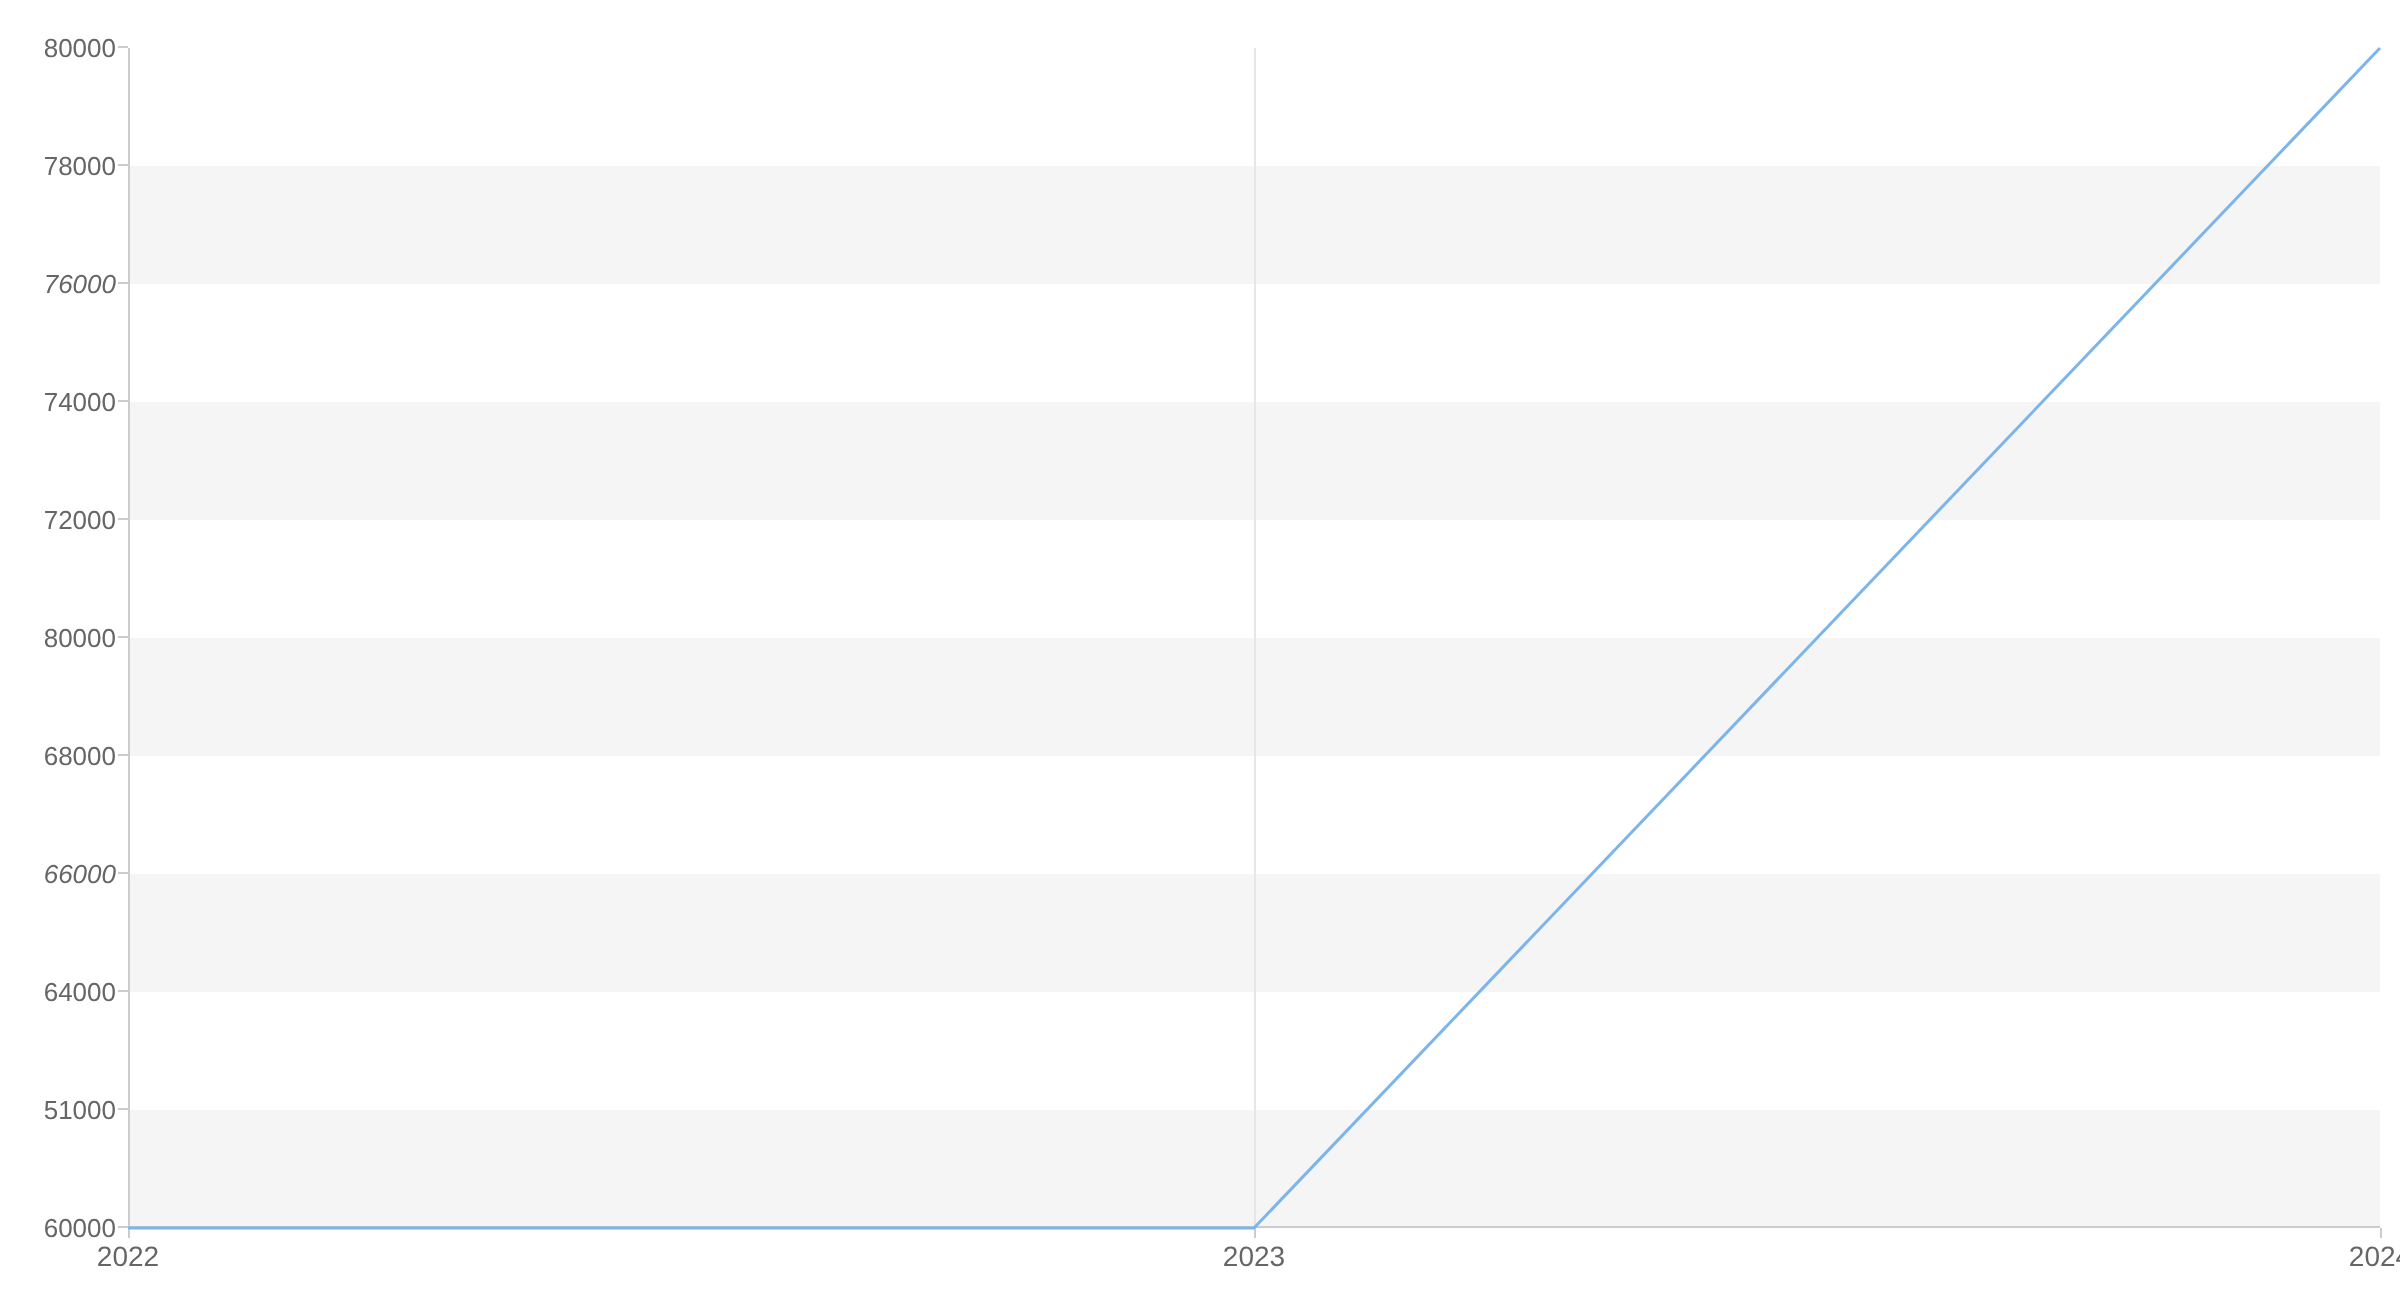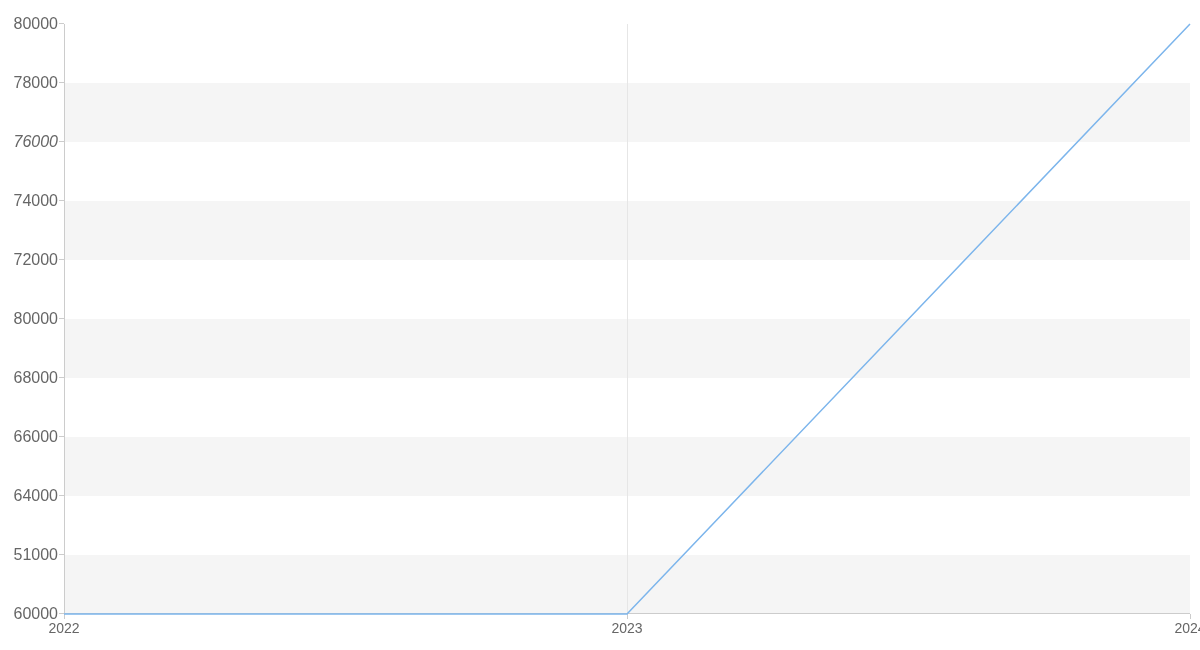--- a/index.html
+++ b/index.html
@@ -57,21 +57,21 @@
       left: 0;
       top: 0;
       bottom: 0;
       width: 1px;
       background: #cccccc;
     }
     .tick-y {
       position: absolute;
       right: 100%;
       transform: translateY(-50%);
-      font-size: 16px;
+      font-size: 13px;
       color: #666666;
       padding-right: 6px;
       white-space: nowrap;
     }
     .tick-x {
       position: absolute;
       top: 100%;
       transform: translateX(-50%);
       font-size: 14px;
       color: #666666;
@@ -133,21 +133,21 @@
     <div class="tick-mark-y" style="bottom:50%;"></div>
     <div class="tick-mark-y" style="bottom:60%;"></div>
     <div class="tick-mark-y" style="bottom:70%;"></div>
     <div class="tick-mark-y" style="bottom:80%;"></div>
     <div class="tick-mark-y" style="bottom:90%;"></div>
     <div class="tick-mark-y" style="bottom:100%;"></div>
 
     <div class="tick-y" style="bottom:0%;transform:translateY(50%);">60000</div>
     <div class="tick-y" style="bottom:10%;transform:translateY(50%);">51000</div>
     <div class="tick-y" style="bottom:20%;transform:translateY(50%);margin-top:12px;">64000</div>
-    <div class="tick-y" style="bottom:30%;transform:translateY(50%);">66000</div>
+    <div class="tick-y" style="bottom:30%;transform:translateY(50%);font-style:italic;">66000</div>
     <div class="tick-y" style="bottom:40%;transform:translateY(50%);">68000</div>
     <div class="tick-y" style="bottom:50%;transform:translateY(50%);">80000</div>
     <div class="tick-y" style="bottom:60%;transform:translateY(50%);">72000</div>
     <div class="tick-y" style="bottom:70%;transform:translateY(50%);">74000</div>
     <div class="tick-y" style="bottom:80%;transform:translateY(50%);font-style:italic;">76000</div>
     <div class="tick-y" style="bottom:90%;transform:translateY(50%);">78000</div>
     <div class="tick-y" style="bottom:100%;transform:translateY(50%);">80000</div>
 
     <div class="tick-mark-x" style="left:0%;"></div>
     <div class="tick-mark-x" style="left:50%;"></div>

